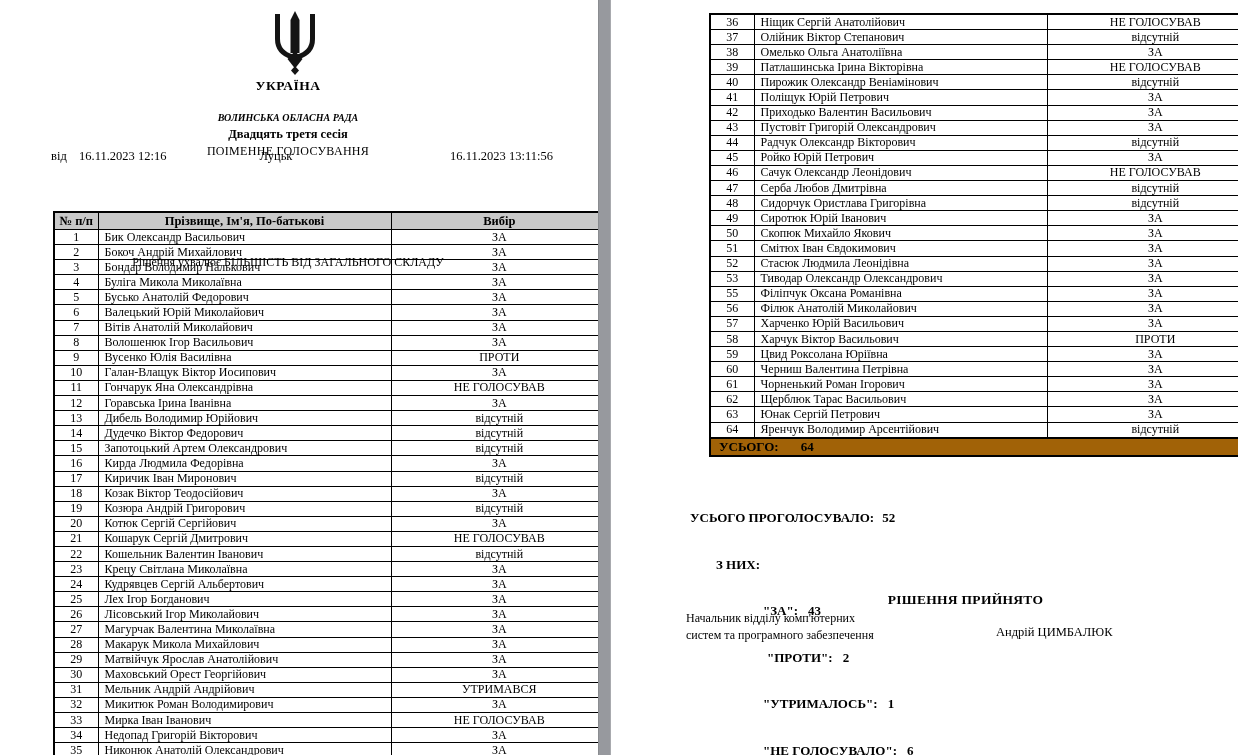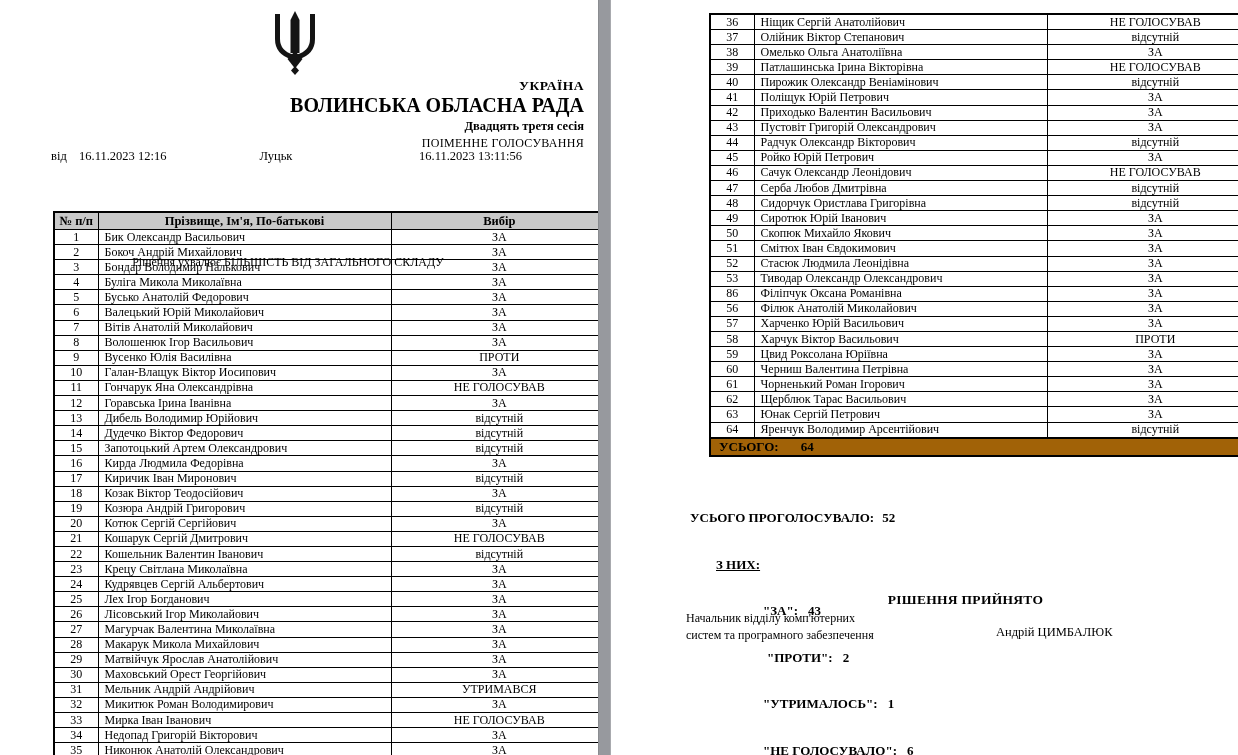--- a/index.html
+++ b/index.html
@@ -7,31 +7,31 @@
     width:1238px;height:755px;background:#ffffff;overflow:hidden;position:relative;
     font-family:"Liberation Serif","DejaVu Serif",serif;color:#000;
   }
   .page{position:absolute;top:0;height:755px;background:#fff;}
   .page-left{left:0;width:598px;}
   .page-right{left:611px;width:627px;}
   .divider{position:absolute;left:598px;top:0;width:13px;height:755px;background:#97999e;border-left:1px solid #8a8c90;border-right:1px solid #a8aaae;box-sizing:border-box;}
 
   
   .emblem{position:absolute;left:272px;top:11px;}
-  .title-block{position:absolute;top:79px;left:8px;width:576px;text-align:right;line-height:1.05;}
+  .title-block{position:absolute;top:79px;left:0;width:576px;text-align:center;line-height:1.05;}
   .t-country{font-size:13.5px;font-weight:700;letter-spacing:.5px;}
-  .t-council{font-size:20px;font-weight:700;margin-top:2px;}
+  .t-council{font-size:10px;font-weight:700;margin-top:20px;font-style:italic;}
   .t-session{font-size:12.5px;font-weight:700;margin-top:4px;}
   .t-doc{font-size:12px;font-weight:400;margin-top:4px;letter-spacing:.3px;}
 
   .dateline{position:absolute;top:149px;left:0;width:576px;height:16px;font-size:12.5px;}
   .dl-from{position:absolute;left:51px;}
   .dl-d1{position:absolute;left:79px;}
   .dl-city{position:absolute;left:0;width:552px;text-align:center;}
-  .dl-d2{position:absolute;left:419px;}
+  .dl-d2{position:absolute;left:450px;}
 
   .subject{position:absolute;top:180px;left:0;width:576px;text-align:center;font-size:12px;line-height:15px;white-space:pre;}
 
   
   .rollwrap{position:absolute;padding-left:40px;}
   .rollwrap-left{top:211px;left:13px;}
   .rollwrap-right{top:13px;left:58px;}
   table.roll{border-collapse:collapse;table-layout:fixed;width:554px;border:2px solid #000;}
   table.roll th,table.roll td{border:1px solid #000;overflow:hidden;white-space:nowrap;}
   table.roll th{background:#c9c9c9;font-size:12.5px;font-weight:700;height:16px;padding:0 2px;}
@@ -40,21 +40,21 @@
   table.roll td:nth-child(2){text-align:left;padding-left:6px;}
   table.roll td:nth-child(3){text-align:center;}
   col.c-num{width:44px;}col.c-name{width:293px;}col.c-vote{width:217px;}
 
   .total-row{width:544px;height:16px;background:#a16207;border:2px solid #000;border-top-width:1px;
     font-weight:700;font-size:13px;line-height:16px;padding-left:8px;margin-top:-1px;}
   .total-row .tv{margin-left:22px;}
 
   
   .summary{position:absolute;left:79px;top:479px;font-weight:700;font-size:13px;white-space:pre;line-height:15.5px;}
-  .s-ofthem{margin-left:26px;text-decoration:underline;}
+  .s-ofthem{margin-left:26px;}
   .s-line{margin-left:73px;}
   .s-line.n1{margin-left:77px;}
   .s-val{display:inline-block;margin-left:10px;}
   .s-val-top{display:inline-block;margin-left:8px;}
 
   .decision{position:absolute;left:78px;top:592px;width:553px;text-align:center;font-weight:700;font-size:13.5px;letter-spacing:.3px;}
 
   .signer{position:absolute;left:75px;top:610px;width:545px;font-size:12px;}
   .signer-title{position:absolute;left:0;top:0;line-height:17px;}
   .signer-name{position:absolute;left:310px;top:15px;font-size:12.5px;}
@@ -388,21 +388,21 @@
             <td>52</td>
             <td>Стасюк Людмила Леонідівна</td>
             <td>ЗА</td>
           </tr>
           <tr>
             <td>53</td>
             <td>Тиводар Олександр Олександрович</td>
             <td>ЗА</td>
           </tr>
           <tr>
-            <td>86</td>
+            <td>55</td>
             <td>Філіпчук Оксана Романівна</td>
             <td>ЗА</td>
           </tr>
           <tr>
             <td>56</td>
             <td>Філюк Анатолій Миколайович</td>
             <td>ЗА</td>
           </tr>
           <tr>
             <td>57</td>

